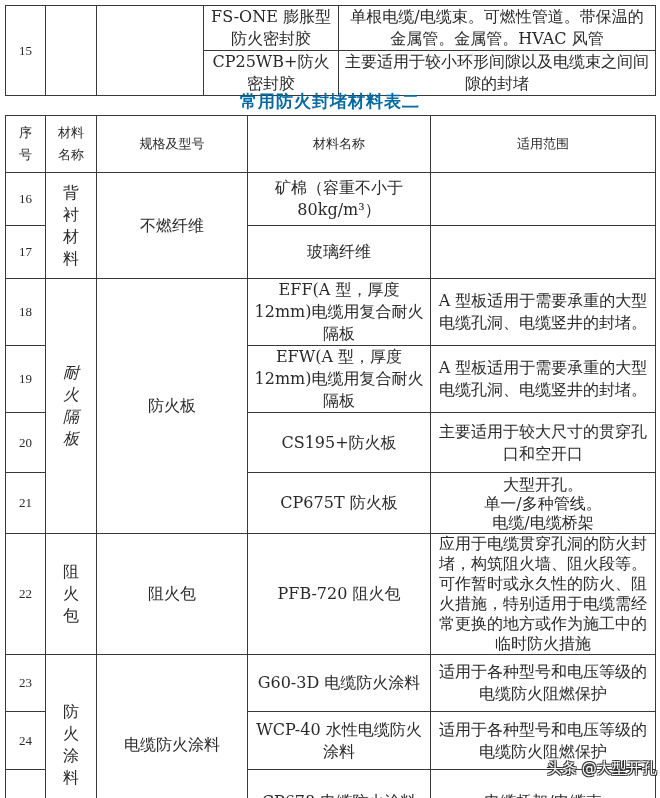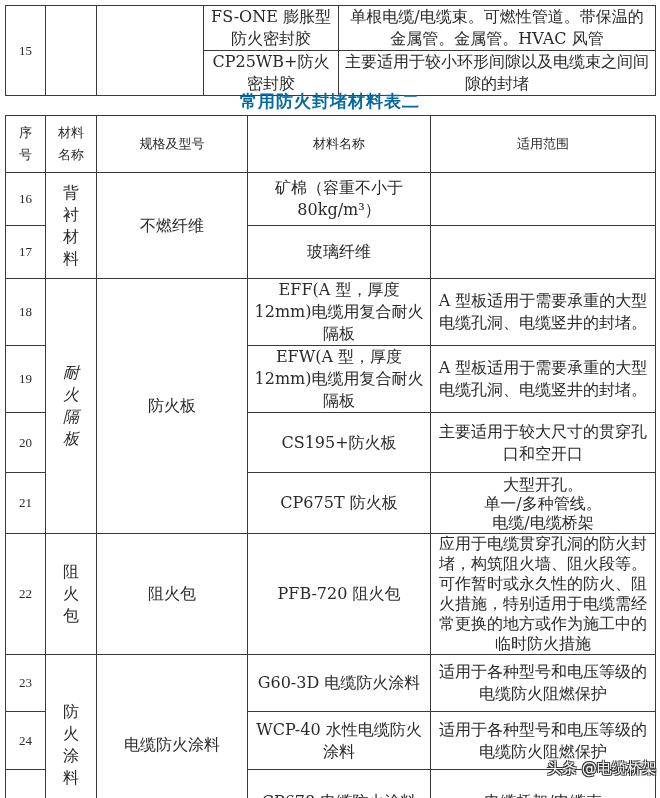--- a/index.html
+++ b/index.html
@@ -134,13 +134,13 @@
     <td>适用于各种型号和电压等级的电缆防火阻燃保护</td>
   </tr>
   <tr style="height:65px">
     <td class="num">25</td>
     <td>CP678 电缆防火涂料</td>
     <td>电缆桥架/电缆束</td>
   </tr>
 </tbody>
   </table>
 
-<div class="watermark">头条 @电缆桥架</div>
+<div class="watermark">头条 @大型开孔</div>
 
 </body></html>

